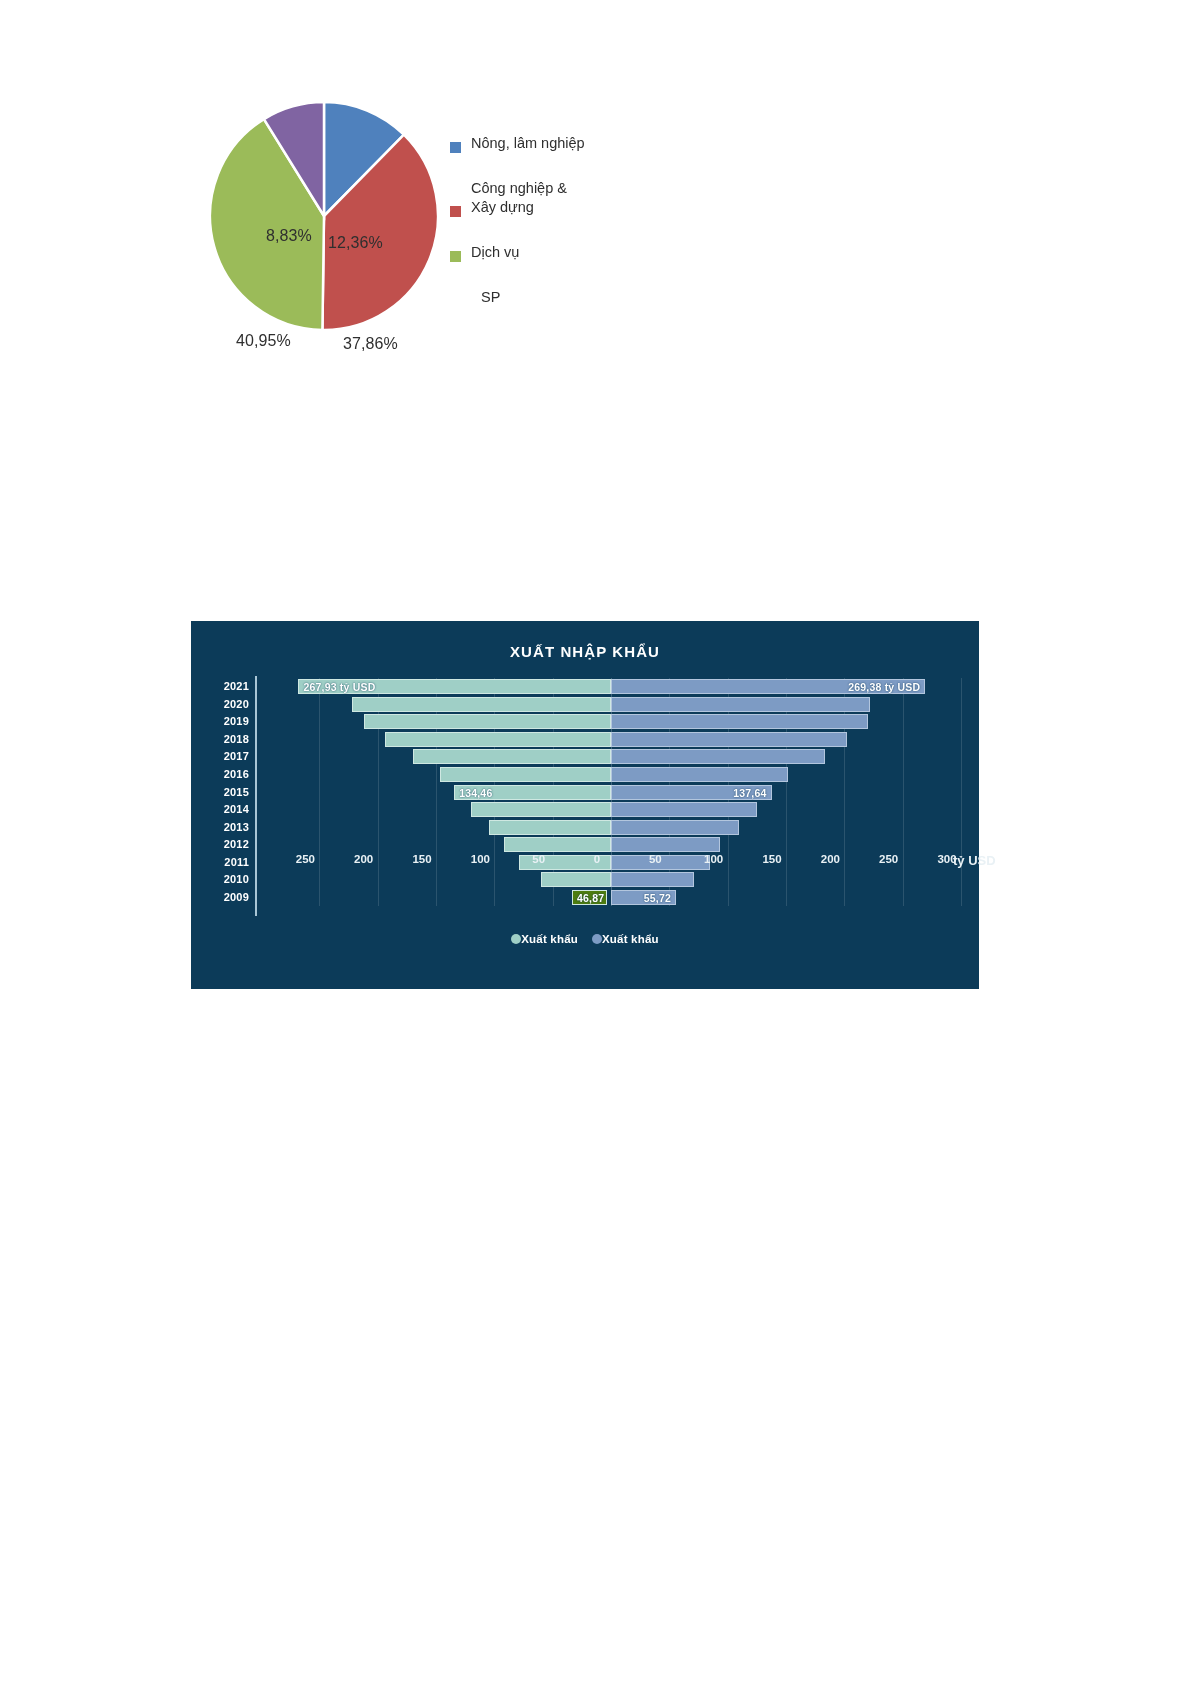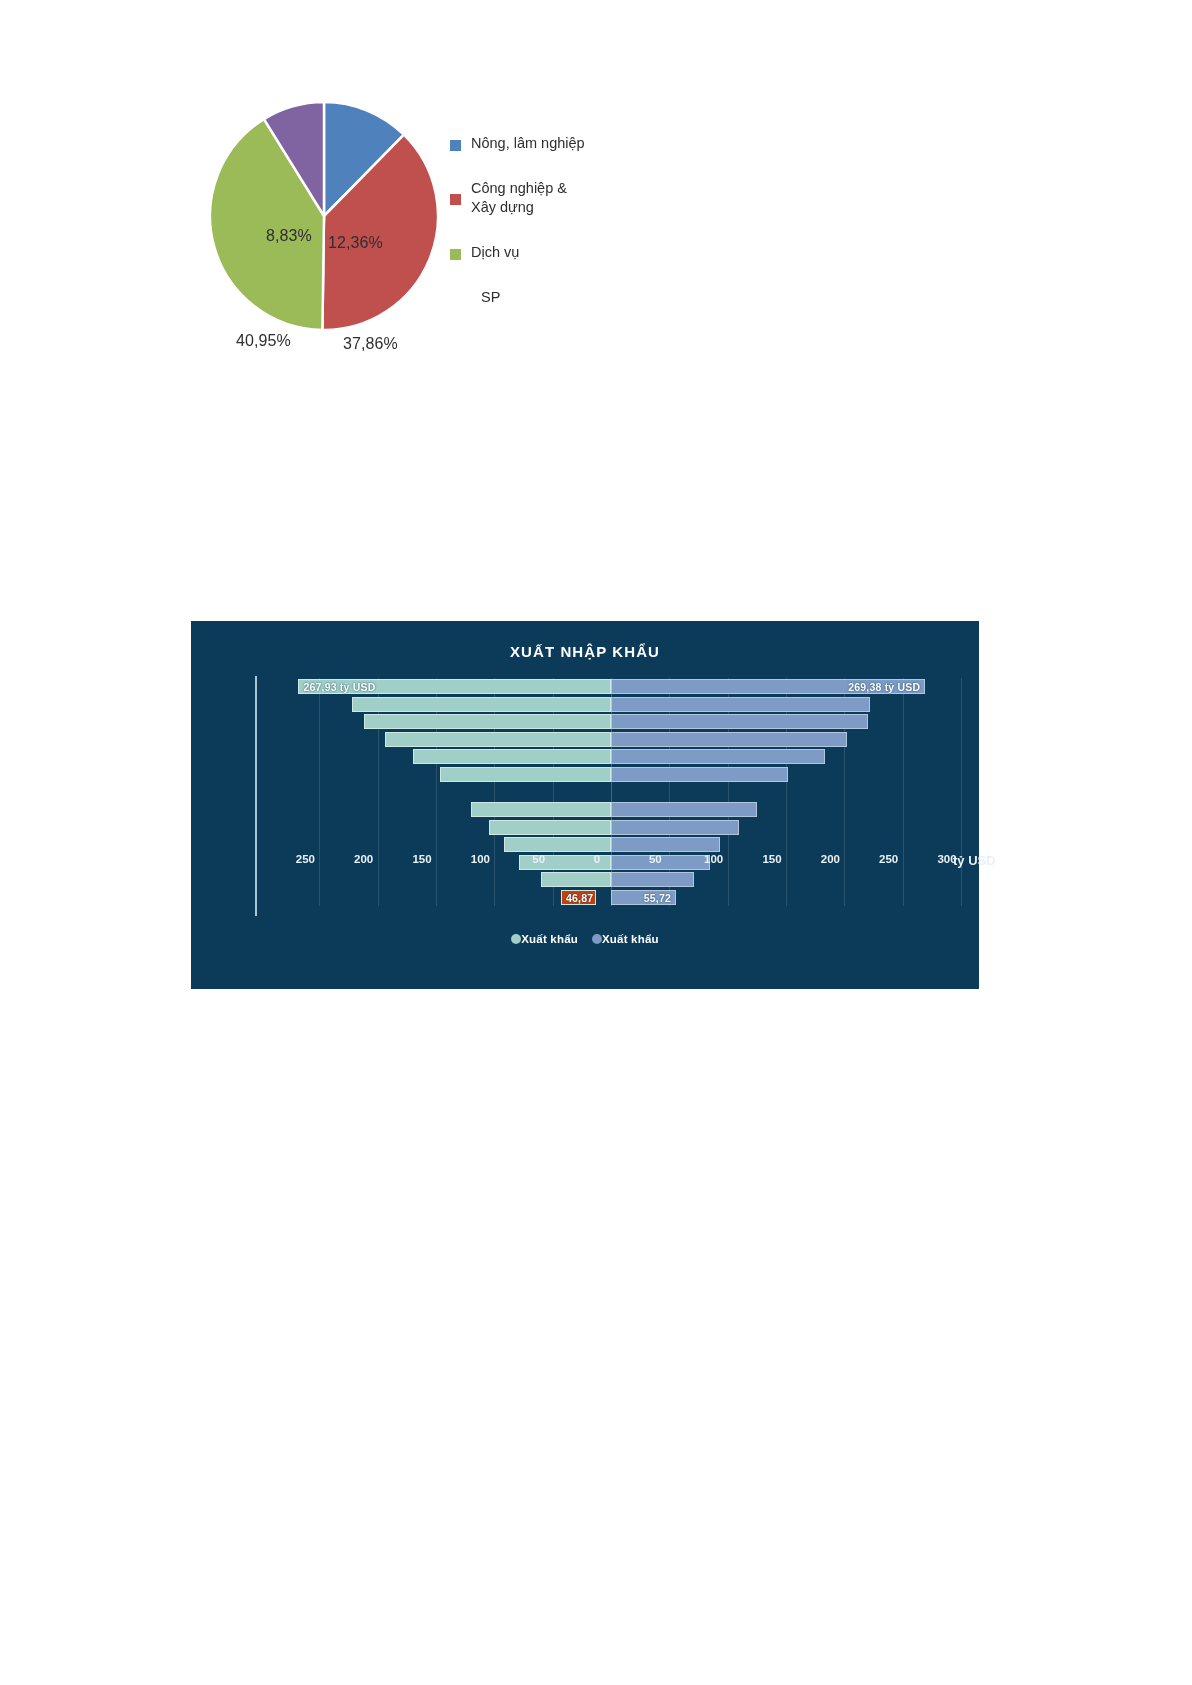--- a/index.html
+++ b/index.html
@@ -47,21 +47,21 @@
   #pie-label-3 { left: 66px;  top: 135px; }   
 
   #pie-legend {
     position: absolute;
     left: 250px;
     top: 42px;
     width: 190px;
   }
   .legend-row {
     display: flex;
-    align-items: center;
+    align-items: flex-end;
     margin-bottom: 26px;
   }
   .legend-swatch {
     width: 11px;
     height: 11px;
     flex: 0 0 11px;
     margin-top: 3px;
     margin-right: 10px;
   }
   .legend-text {
@@ -271,20 +271,35 @@
       <span class="legend-text">SP</span>
     </div>
   </div>
 </div>
 
 <div id="trade-figure">
 
   <div id="trade-title">XUẤT NHẬP KHẨU</div>
 
   <div id="trade-plot">
+    <div id="year-axis">
+        <div class="year-label" style="top: 2.26923px;">2021</div>
+        <div class="year-label" style="top: 19.8077px;">2020</div>
+        <div class="year-label" style="top: 37.3462px;">2019</div>
+        <div class="year-label" style="top: 54.8846px;">2018</div>
+        <div class="year-label" style="top: 72.4231px;">2017</div>
+        <div class="year-label" style="top: 89.9615px;">2016</div>
+        <div class="year-label" style="top: 107.5px;">2015</div>
+        <div class="year-label" style="top: 125.038px;">2014</div>
+        <div class="year-label" style="top: 142.577px;">2013</div>
+        <div class="year-label" style="top: 160.115px;">2012</div>
+        <div class="year-label" style="top: 177.654px;">2011</div>
+        <div class="year-label" style="top: 195.192px;">2010</div>
+        <div class="year-label" style="top: 212.731px;">2009</div>
+      </div>
     <div id="year-axis-line"></div>
     <div id="bars-area">
         <div class="gridline" style="left: 58.3333px;"></div>
         <div class="gridline" style="left: 116.667px;"></div>
         <div class="gridline" style="left: 175px;"></div>
         <div class="gridline" style="left: 233.333px;"></div>
         <div class="gridline" style="left: 291.667px;"></div>
         <div class="gridline zero" style="left: 350px;"></div>
         <div class="gridline" style="left: 408.333px;"></div>
         <div class="gridline" style="left: 466.667px;"></div>
@@ -313,20 +328,28 @@
           <div class="bar import" style="left: 350px; width: 235.667px; background: rgb(125, 155, 196);"></div>
         </div>
         <div class="bar-row" style="top: 71.4231px;">
           <div class="bar export" style="left: 151.667px; width: 198.333px; background: rgb(159, 207, 198);"></div>
           <div class="bar import" style="left: 350px; width: 213.5px; background: rgb(125, 155, 196);"></div>
         </div>
         <div class="bar-row" style="top: 88.9615px;">
           <div class="bar export" style="left: 178.5px; width: 171.5px; background: rgb(159, 207, 198);"></div>
           <div class="bar import" style="left: 350px; width: 177.333px; background: rgb(125, 155, 196);"></div>
         </div>
+        <div class="bar-row" style="top: 106.5px;">
+          <div class="bar export" style="left: 193.13px; width: 156.87px; background: rgb(159, 207, 198);">
+            <span class="bar-value left-in">134,46</span>
+          </div>
+          <div class="bar import" style="left: 350px; width: 160.58px; background: rgb(125, 155, 196);">
+            <span class="bar-value right-in">137,64</span>
+          </div>
+        </div>
         <div class="bar-row" style="top: 124.038px;">
           <div class="bar export" style="left: 210px; width: 140px; background: rgb(159, 207, 198);"></div>
           <div class="bar import" style="left: 350px; width: 145.833px; background: rgb(125, 155, 196);"></div>
         </div>
         <div class="bar-row" style="top: 141.577px;">
           <div class="bar export" style="left: 227.5px; width: 122.5px; background: rgb(159, 207, 198);"></div>
           <div class="bar import" style="left: 350px; width: 128.333px; background: rgb(125, 155, 196);"></div>
         </div>
         <div class="bar-row" style="top: 159.115px;">
           <div class="bar export" style="left: 242.667px; width: 107.333px; background: rgb(159, 207, 198);"></div>
@@ -334,21 +357,21 @@
         </div>
         <div class="bar-row" style="top: 176.654px;">
           <div class="bar export" style="left: 257.833px; width: 92.1667px; background: rgb(159, 207, 198);"></div>
           <div class="bar import" style="left: 350px; width: 99.1667px; background: rgb(125, 155, 196);"></div>
         </div>
         <div class="bar-row" style="top: 194.192px;">
           <div class="bar export" style="left: 280px; width: 70px; background: rgb(159, 207, 198);"></div>
           <div class="bar import" style="left: 350px; width: 82.8333px; background: rgb(125, 155, 196);"></div>
         </div>
         <div class="bar-row" style="top: 211.731px;">
-          <div class="bar export" style="left: 300px; width: 35px; background: #c2410c;">
+          <div class="bar export" style="left: 311px; width: 35px; background: #4d7c0f;">
             <span class="bar-value left-in">46,87</span>
           </div>
           <div class="bar import" style="left: 350px; width: 65.0067px; background: rgb(125, 155, 196);">
             <span class="bar-value right-in">55,72</span>
           </div>
         </div>
       </div>
   </div>
 
   <div id="x-axis">

